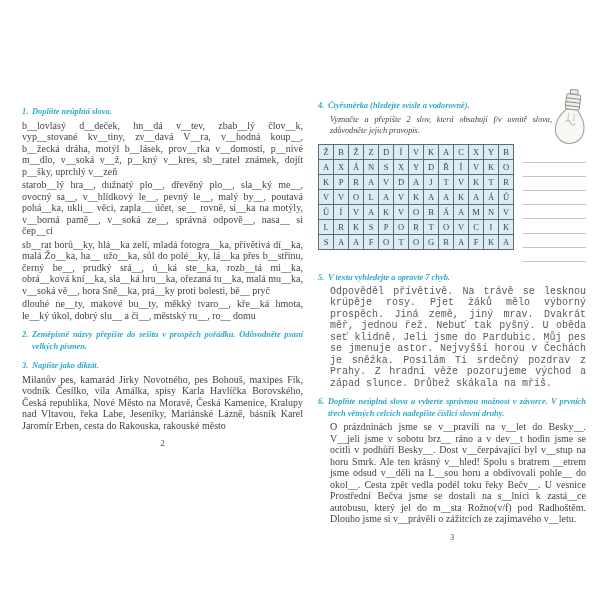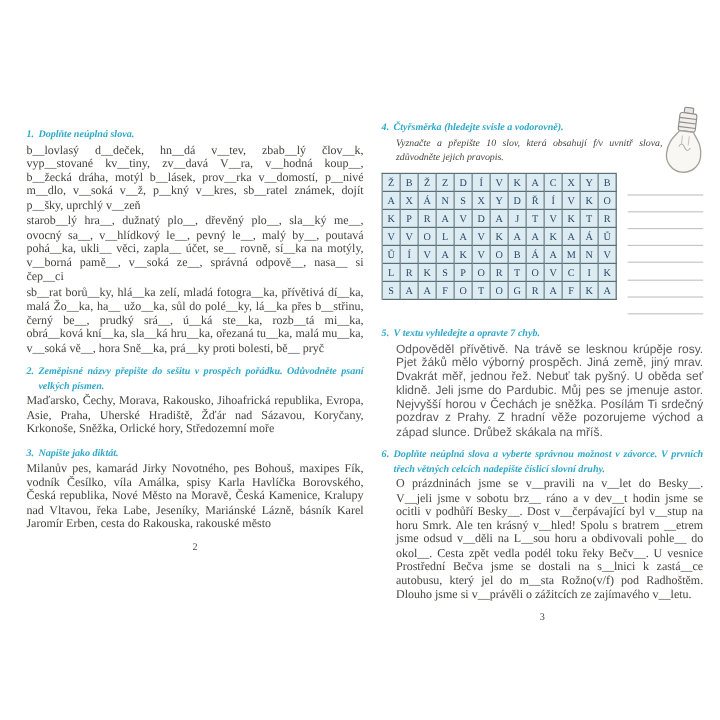--- a/index.html
+++ b/index.html
@@ -16,21 +16,21 @@
   h1.title{font-size:9px;font-weight:bold;margin:0 0 7px 0;letter-spacing:.4px;
            color:#403f38;white-space:nowrap;}
   .ex{margin-top:6px;}
   .ex-head{display:flex;color:var(--heading);font-weight:bold;font-style:italic;
            font-size:8.4px;line-height:11.5px;text-align:justify;}
   .ex-head .num{flex:0 0 10px;}
   .ex-head .htext{flex:1;}
   p.body{font-size:10px;line-height:11.5px;text-align:justify;margin:2px 0 0 0;}
   .page-right p.body{margin-left:12px;}
   .page-right .ex6-body{margin-left:3px;}
-  .sans{font-family:Liberation Sans, sans-serif;font-size:8px;line-height:12.5px;
+  .sans{font-family:Liberation Mono, monospace;font-size:8px;line-height:12.5px;
         color:var(--sans);}
   .pagenum{text-align:center;font-size:8.5px;margin-top:7px;color:#4a4a44;}
   
   .ex4-wrap{position:relative;}
   .subtext{font-style:italic;font-size:8.2px;line-height:11.5px;margin:2px 0 0 12px;
            width:222px;text-align:justify;}
   .puzzle-row{display:flex;margin-top:7px;align-items:flex-start;}
   .grid{border-left:1px solid var(--grid-border);border-top:1px solid var(--grid-border);
         display:inline-block;}
   .g-row{display:flex;}
@@ -48,49 +48,49 @@
 <div class="page page-left">
 
   <div class="ex">
     <div class="ex-head">
       <span class="num">1.</span>
       <span class="htext">Doplňte neúplná slova.</span>
     </div>
     <p class="body">b__lovlasý d__deček, hn__dá v__tev, zbab__lý člov__k, vyp__stované kv__tiny, zv__davá V__ra, v__hodná koup__, b__žecká dráha, motýl b__lásek, prov__rka v__domostí, p__nivé m__dlo, v__soká v__ž, p__kný v__kres, sb__ratel známek, dojít p__šky, uprchlý v__zeň</p>
     <p class="body">starob__lý hra__, dužnatý plo__, dřevěný plo__, sla__ký me__, ovocný sa__, v__hlídkový le__, pevný le__, malý by__, poutavá pohá__ka, ukli__ věci, zapla__ účet, se__ rovně, sí__ka na motýly, v__borná pamě__, v__soká ze__, správná odpově__, nasa__ si čep__ci</p>
     <p class="body">sb__rat borů__ky, hlá__ka zelí, mladá fotogra__ka, přívětivá dí__ka, malá Žo__ka, ha__ užo__ka, sůl do polé__ky, lá__ka přes b__střinu, černý be__, prudký srá__, ú__ká ste__ka, rozb__tá mi__ka, obrá__ková kní__ka, sla__ká hru__ka, ořezaná tu__ka, malá mu__ka, v__soká vě__, hora Sně__ka, prá__ky proti bolesti, bě__ pryč</p>
+    <p class="body">dlouhé ne__ty, makové bu__ty, měkký tvaro__, kře__ká hmota, le__ký úkol, dobrý slu__ a či__, městský ru__, ro__ domu</p>
   </div>
 
   <div class="ex" style="margin-top:8px;">
     <div class="ex-head">
       <span class="num">2.</span>
       <span class="htext">Zeměpisné názvy přepište do sešitu v prospěch pořádku. Odůvodněte psaní velkých písmen.</span>
     </div>
-    <p class="body">Maďarsko, Čechy, Morava, Rakousko, Jihoafrická republika, Evropa, Asie, Praha, Uherské Hradiště, Žďár nad Sázavou, Koryčany, Krkonoše, Sněžka, Orlické hory, Středozemní moře</p>
   </div>
 
   <div class="ex" style="margin-top:8px;">
     <div class="ex-head">
       <span class="num">3.</span>
       <span class="htext">Napište jako diktát.</span>
     </div>
     <p class="body">Milanův pes, kamarád Jirky Novotného, pes Bohouš, maxipes Fík, vodník Česílko, víla Amálka, spisy Karla Havlíčka Borovského, Česká republika, Nové Město na Moravě, Česká Kamenice, Kralupy nad Vltavou, řeka Labe, Jeseníky, Mariánské Lázně, básník Karel Jaromír Erben, cesta do Rakouska, rakouské město</p>
   </div>
 
   <div class="pagenum">2</div>
 </div>
 
 <div class="page page-right">
 
   <div class="ex ex4-wrap" style="margin-top:0;">
     <div class="ex-head">
       <span class="num">4.</span>
       <span class="htext">Čtyřsměrka (hledejte svisle a vodorovně).</span>
     </div>
-    <p class="subtext">Vyznačte a přepište 10 slov, která obsahují f/v uvnitř slova, zdůvodněte jejich pravopis.</p>
+    <p class="subtext">Vyznačte a přepište 2 slov, která obsahují f/v uvnitř slova, zdůvodněte jejich pravopis.</p>
 
     <span class="bulb">
       <svg width="38" height="60" viewBox="0 0 40 62" style="transform:rotate(7deg);">
         <rect x="16" y="1" width="8" height="5" rx="1" fill="#e8e6e2" stroke="#8f8d88" stroke-width="1"></rect>
         <rect x="12.5" y="6" width="15" height="16" rx="2" fill="#f1efeb" stroke="#8f8d88" stroke-width="1"></rect>
         <line x1="12.5" y1="10.5" x2="27.5" y2="10.5" stroke="#8f8d88" stroke-width="1"></line>
         <line x1="12.5" y1="14.5" x2="27.5" y2="14.5" stroke="#8f8d88" stroke-width="1"></line>
         <line x1="12.5" y1="18.5" x2="27.5" y2="18.5" stroke="#8f8d88" stroke-width="1"></line>
         <path d="M14,22 C10,28 5,32 5,43 a15 15 0 0 0 30 0 C35,32 30,28 26,22 Z" fill="#f8f7f4" stroke="#a5a29b" stroke-width="1.2"></path>
         <path d="M15,36 q2,-5 5,0 q3,5 5,0" fill="none" stroke="#b5b2ab" stroke-width="1"></path>

